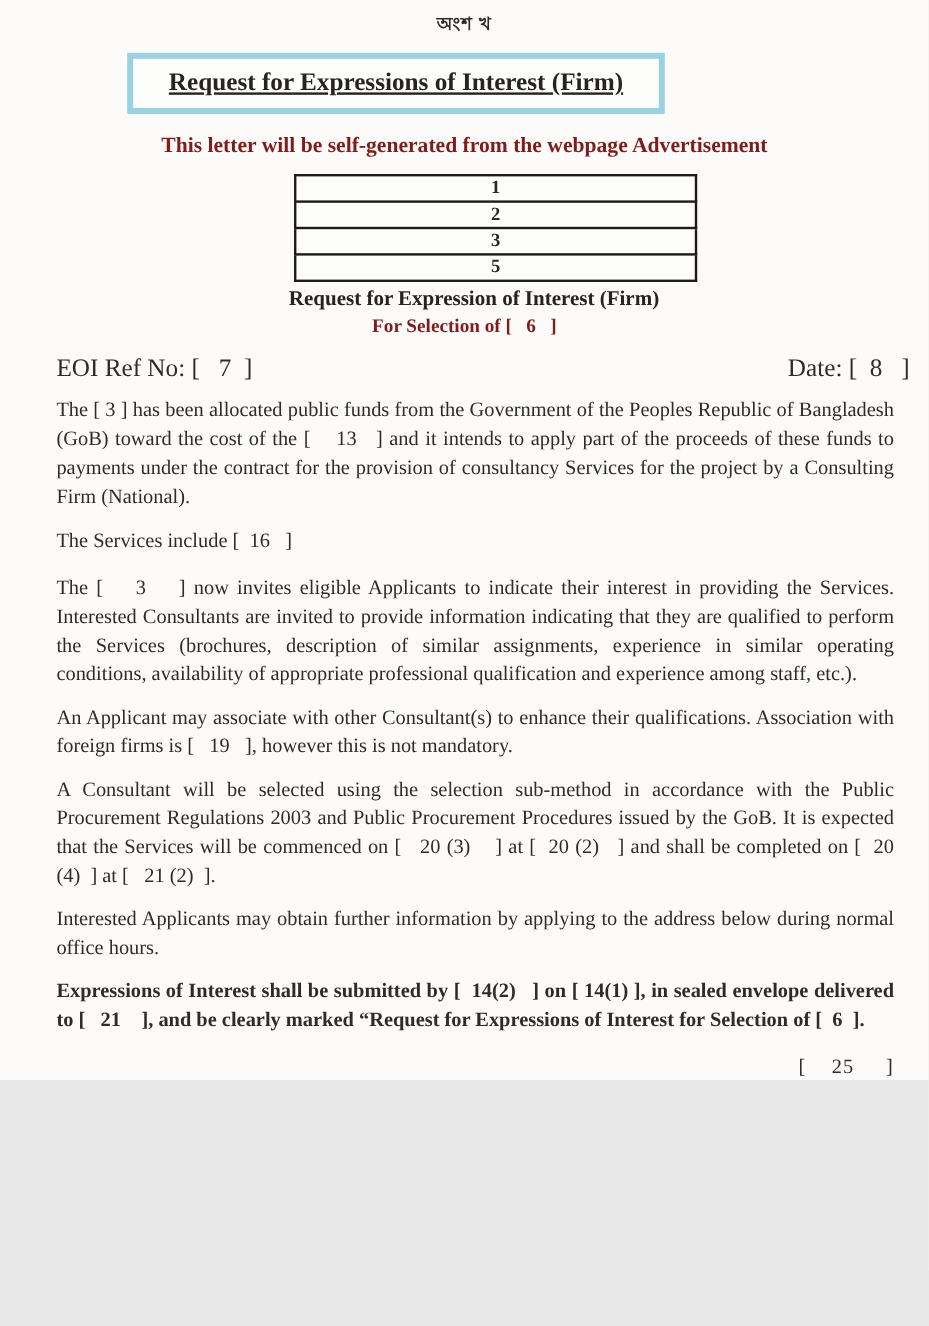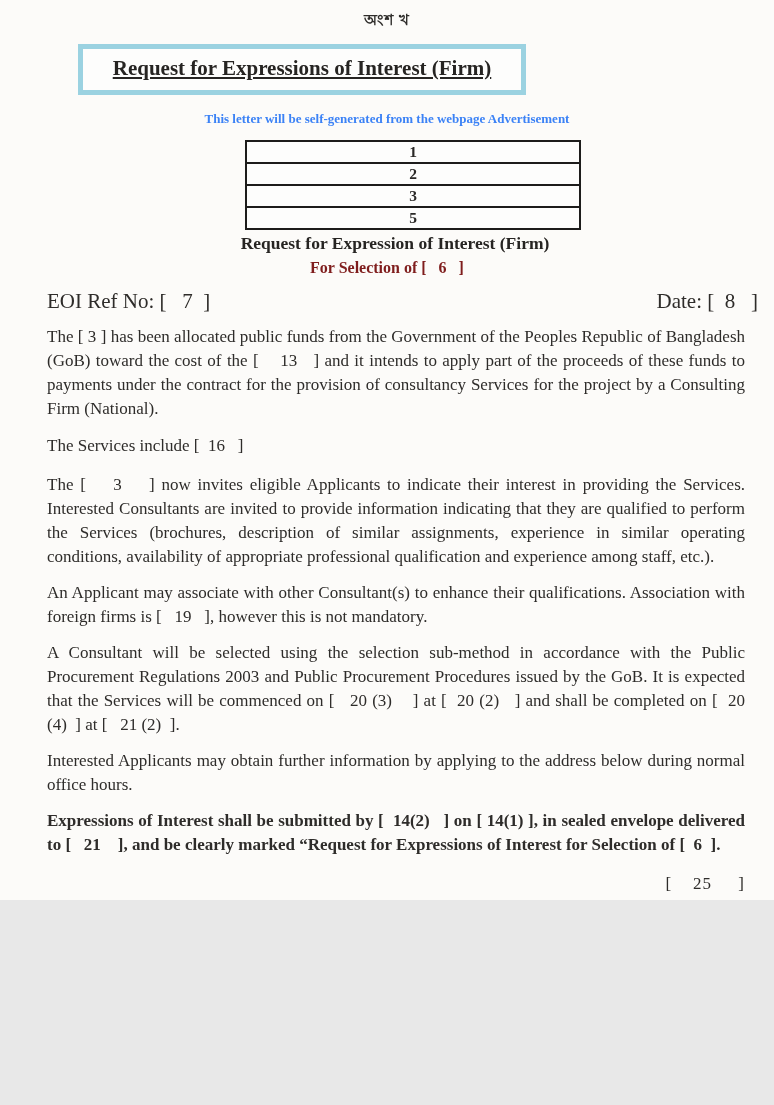--- a/index.html
+++ b/index.html
@@ -17,39 +17,39 @@
   .part-label {
     text-align: center;
     padding-top: 8px;
     font-size: 15px;
     font-weight: 600;
     letter-spacing: 1px;
   }
   .title-box {
     box-sizing: border-box;
     margin-top: 11px;
-    margin-left: 78px;
+    margin-left: 106px;
     width: 448px;
     border: 5px solid var(--accent, #9bd2e1);
     background: #fdfdfc;
     padding: 7px 0 9px 0;
     text-align: center;
   }
   .title-box .title-text {
     font-size: 21px;
     font-weight: 700;
     text-decoration: underline;
     color: #262422;
   }
   .subtitle {
     margin-top: 16px;
     text-align: center;
-    font-size: 13px;
+    font-size: 18px;
     font-weight: 600;
-    color: #3b82f6;
+    color: #7f1d1d;
   }
   table.ref-table {
     border-collapse: collapse;
     margin-top: 13px;
     margin-left: 245px;
     width: 336px;
     background: #fdfdfc;
   }
   table.ref-table td {
     border: 2px solid #1d1c1b;

